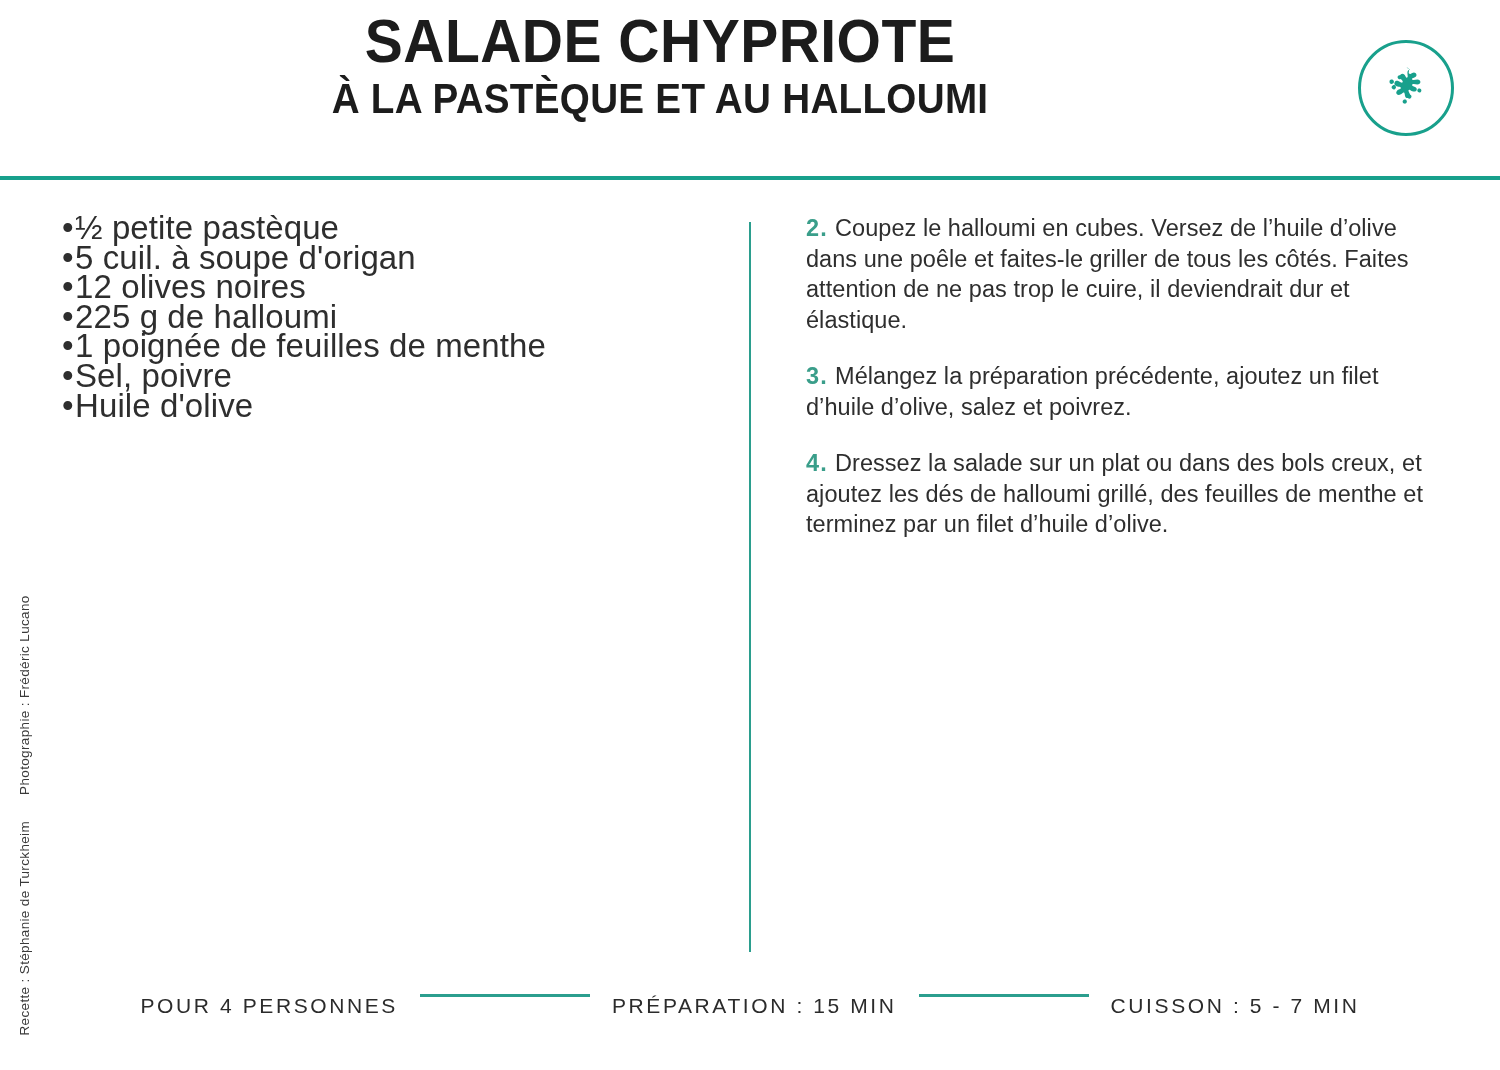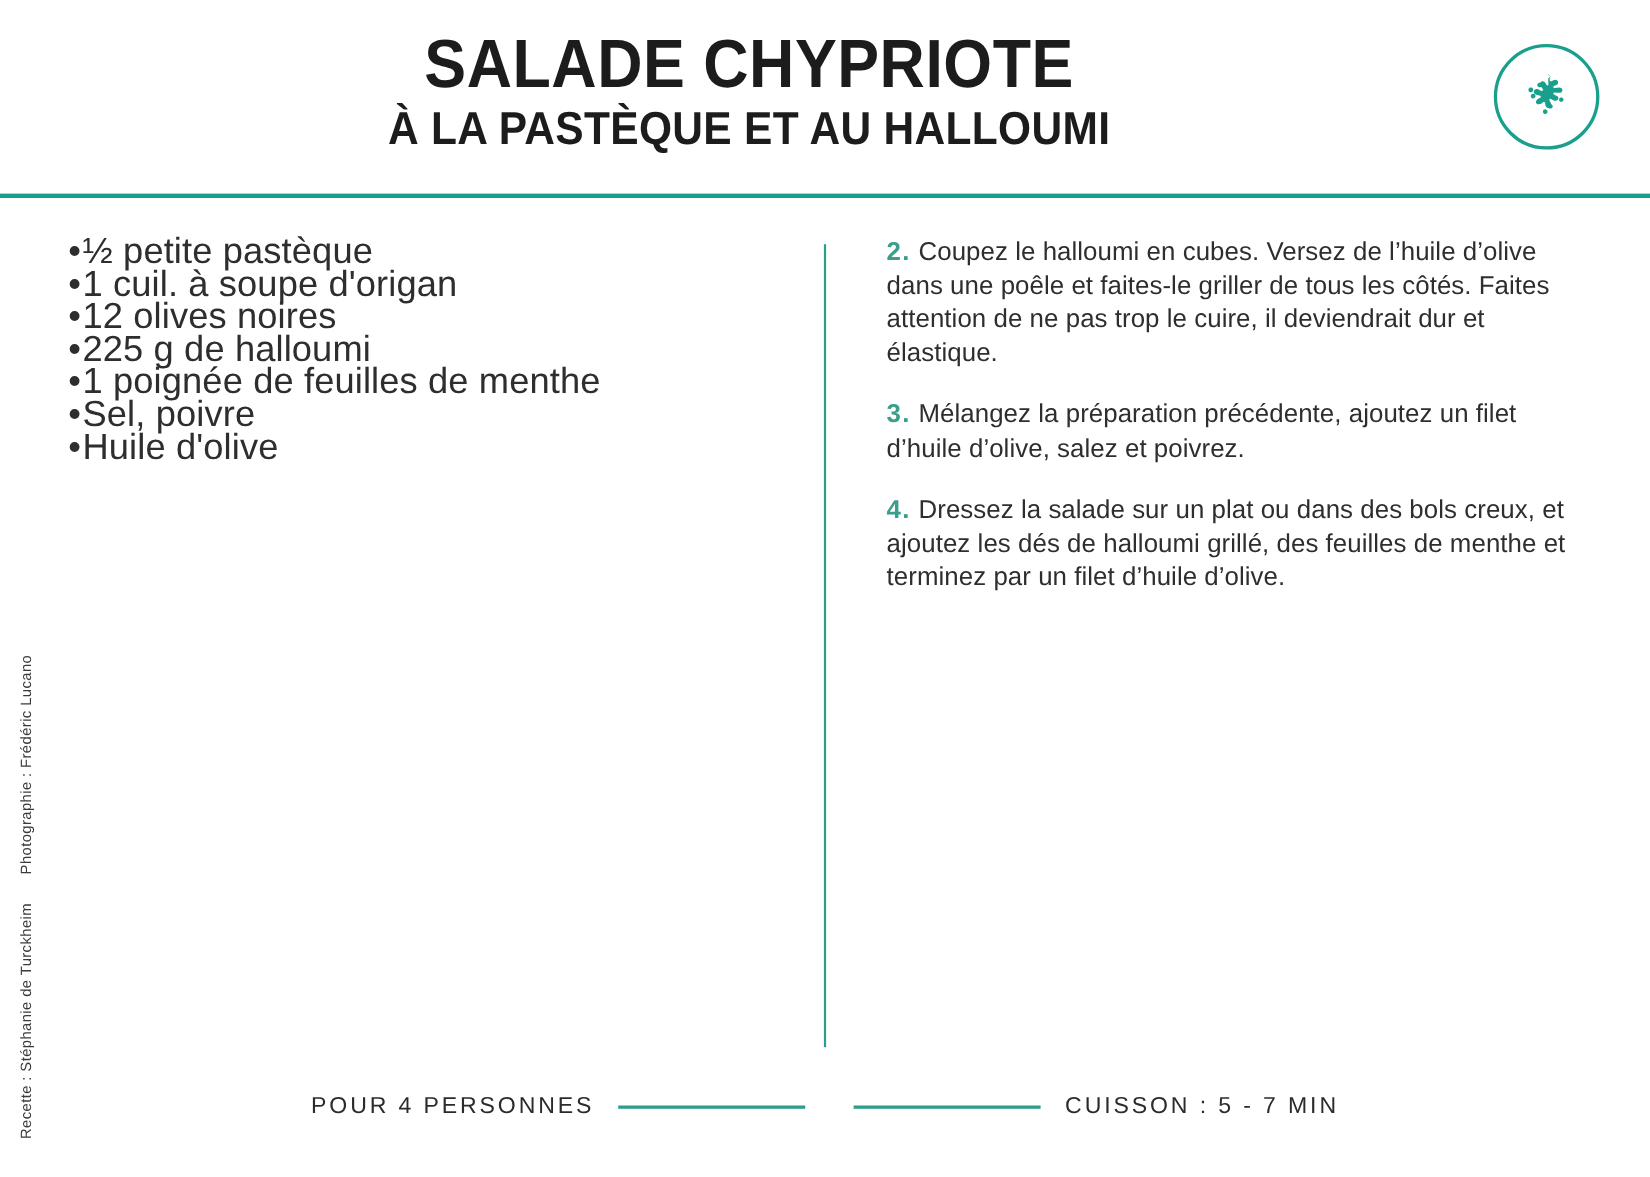--- a/index.html
+++ b/index.html
@@ -26,24 +26,23 @@
   .header {
     position: absolute;
     left: 0;
     top: 0;
     width: 1500px;
     height: 178px;
   }
   .title-block {
     position: absolute;
     left: 0;
-    top: 26px;
+    top: 8px;
     width: 1320px;
     text-align: center;
-    padding-left: 21px;
   }
   .title-main {
     font-family: "Liberation Sans Narrow", "Liberation Sans", sans-serif;
     font-weight: 700;
     font-size: 62px;
     line-height: 66px;
     letter-spacing: 0.5px;
     color: #1c1c1c;
     transform: scaleX(0.92);
     transform-origin: center;
@@ -157,21 +156,21 @@
     white-space: nowrap;
   }
 
   
   .footer {
     position: absolute;
     left: 0;
     top: 994px;
     width: 1500px;
     display: flex;
-    align-items: center;
+    align-items: flex-start;
     justify-content: center;
     gap: 0;
   }
   .footer-item {
     font-size: 21px;
     font-weight: 400;
     letter-spacing: 2.6px;
     color: #2b2b2b;
     white-space: nowrap;
   }
@@ -211,21 +210,21 @@
       </span>
     </div>
 
     <div class="rule-top"></div>
   </div>
 
   <div class="col-divider"></div>
 
   <div class="ingredients">
     <div class="ing-item"><span class="ing-bullet">•</span><span>½ petite pastèque</span></div>
-    <div class="ing-item"><span class="ing-bullet">•</span><span>1 cuil. à soupe d'origan</span></div>
+    <div class="ing-item"><span class="ing-bullet">•</span><span>5 cuil. à soupe d'origan</span></div>
     <div class="ing-item"><span class="ing-bullet">•</span><span>12 olives noires</span></div>
     <div class="ing-item"><span class="ing-bullet">•</span><span>225 g de halloumi</span></div>
     <div class="ing-item"><span class="ing-bullet">•</span><span>1 poignée de feuilles de menthe</span></div>
     <div class="ing-item"><span class="ing-bullet">•</span><span>Sel, poivre</span></div>
     <div class="ing-item"><span class="ing-bullet">•</span><span>Huile d'olive</span></div>
   </div>
 
   <div class="steps">
     <div class="step">
       <div class="step-text"><span class="step-num">2.</span><span>Coupez le halloumi en cubes. Versez de l’huile d’olive dans une poêle et faites-le griller de tous les côtés. Faites attention de ne pas trop le cuire, il deviendrait dur et élastique.</span></div>
@@ -239,17 +238,18 @@
   </div>
 
   <div class="credits">
     <span>Recette : Stéphanie de Turckheim</span>
     <span>Photographie : Frédéric Lucano</span>
   </div>
 
   <div class="footer">
     <span class="footer-item">POUR 4 PERSONNES</span>
     <span class="footer-line"></span>
+    <span class="footer-item">PRÉPARATION : 15 MIN</span>
     <span class="footer-line"></span>
     <span class="footer-item">CUISSON : 5 - 7 MIN</span>
   </div>
 
 </div>
 
 </body></html>

